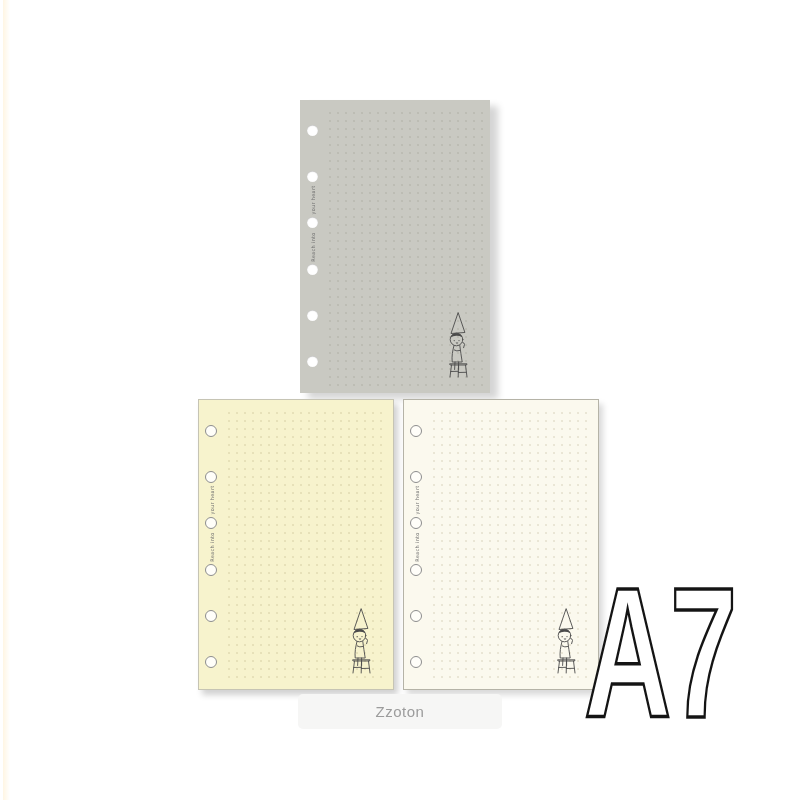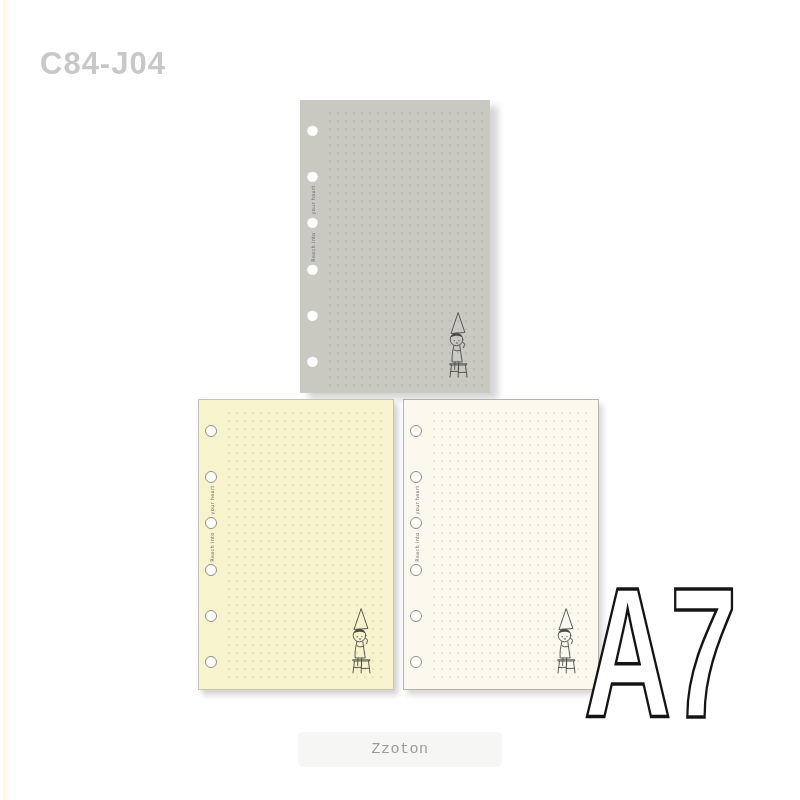--- a/index.html
+++ b/index.html
@@ -56,34 +56,33 @@
   
   .size-label{
     position:absolute;left:584px;top:560px;
     font-size:186px;line-height:1;font-weight:bold;
     color:#ffffff;-webkit-text-stroke:3.5px #141414;
     transform:scaleX(0.65);transform-origin:left top;
     letter-spacing:-2px;white-space:nowrap;
   }
   
   .brand-badge{
-    position:absolute;left:298px;top:732px;width:204px;height:35px;
+    position:absolute;left:298px;top:694px;width:204px;height:35px;
     background:#f6f6f5;border-radius:5px;
-    display:flex;align-items:center;justify-content:center;font-family:Liberation Mono, monospace;
+    display:flex;align-items:center;justify-content:center;
   }
   .brand-badge span{font-size:15px;color:#9c9c9c;letter-spacing:0.5px;}
 </style>
 </head>
 <body>
 
 <div class="canvas">
 
   <div class="edge-artifact"></div>
 
-  <div class="product-code">C84-J04</div>
 
   <section class="sheet sheet-gray" style="background-color: rgb(201, 201, 194);">
     <div class="dots" style="--dot: #bcbcb3;"></div>
     <div class="hole punched h1"></div>
     <div class="hole punched h2"></div>
     <div class="hole punched h3"></div>
     <div class="hole punched h4"></div>
     <div class="hole punched h5"></div>
     <div class="hole punched h6"></div>
     <div class="vtext upper">your heart</div>

